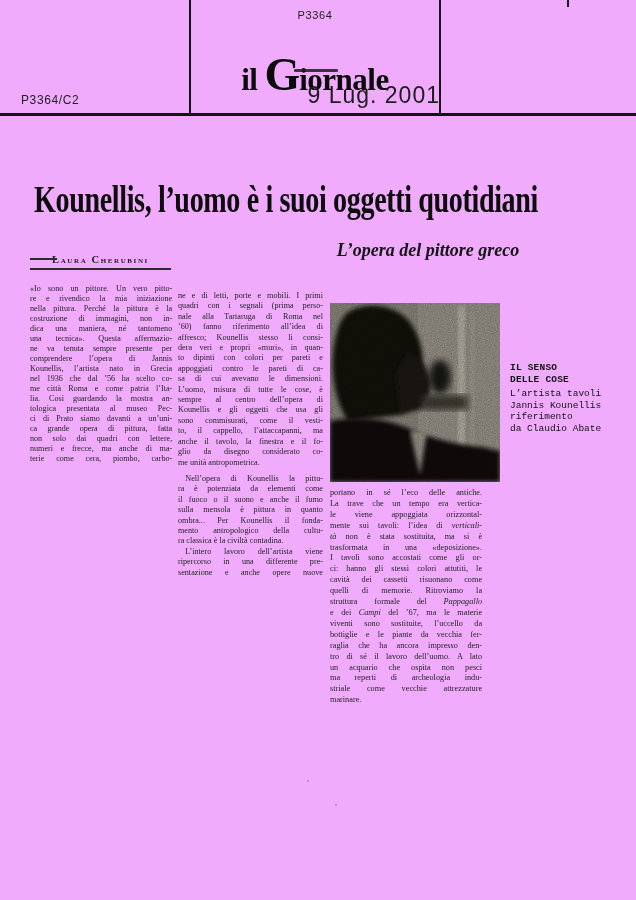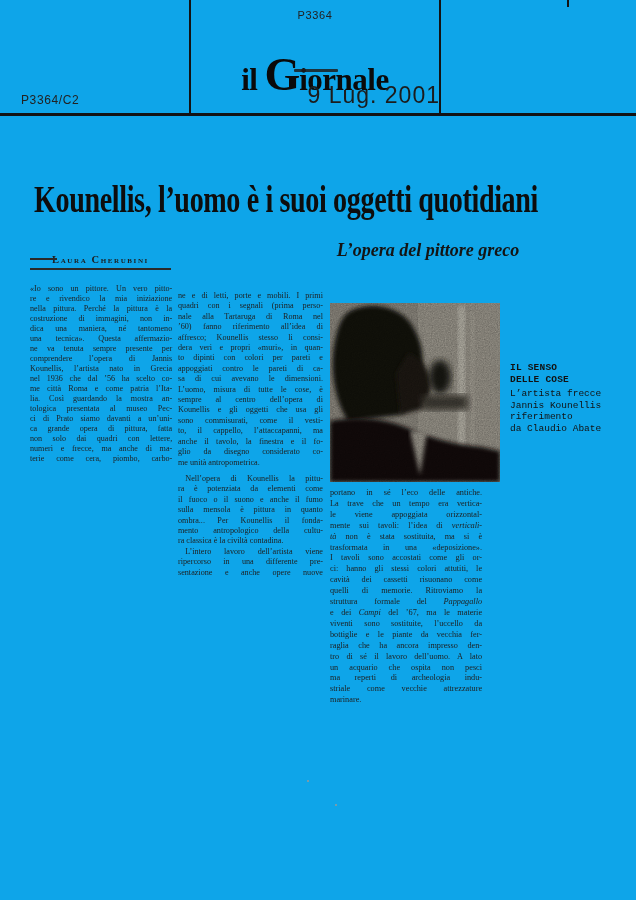--- a/index.html
+++ b/index.html
@@ -1,16 +1,16 @@
 <!DOCTYPE html>
 <html><head>
 <meta charset="utf-8">
 <style>
   html,body{margin:0;padding:0;background:#e8e8e6;}
-  .page{position:relative;width:636px;height:900px;background:#0ea5e9;
+  .page{position:relative;width:636px;height:900px;background:#f0abfc;
         font-family:"Liberation Serif",serif;color:#1b1b1b;overflow:hidden;margin:0 auto;}
 
   
   .vline{position:absolute;top:0;width:2px;background:#131313;}
   .vline.v1{left:189px;height:114px;}
   .vline.v2{left:439px;height:114px;}
   .vline.v3{left:567px;height:7px;width:2px;}
   .hrule{position:absolute;top:113px;left:0;width:636px;height:3px;background:#131313;}
   .code-top{position:absolute;top:9px;left:190px;width:250px;text-align:center;
             font-family:"Liberation Sans",sans-serif;font-size:11px;letter-spacing:.6px;color:#222;}
@@ -123,21 +123,21 @@
       <rect width="170" height="179" filter="url(#grain)" opacity="0.45"></rect>
     </svg>
   </div>
 
   <div class="caption">
     <div class="kicker">
         <div class="tl">IL SENSO</div>
         <div class="tl">DELLE COSE</div>
       </div>
     <div class="cbody">
-        <div class="tl">L’artista frecce</div>
+        <div class="tl">L’artista tavoli</div>
         <div class="tl">Jannis Kounellis</div>
         <div class="tl">riferimento</div>
         <div class="tl">da Claudio Abate</div>
       </div>
   </div>
 
   <div class="col col1">
       <div class="tl">«Io sono un pittore. Un vero pitto-</div>
       <div class="tl">re e rivendico la mia iniziazione</div>
       <div class="tl">nella pittura. Perché la pittura è la</div>

